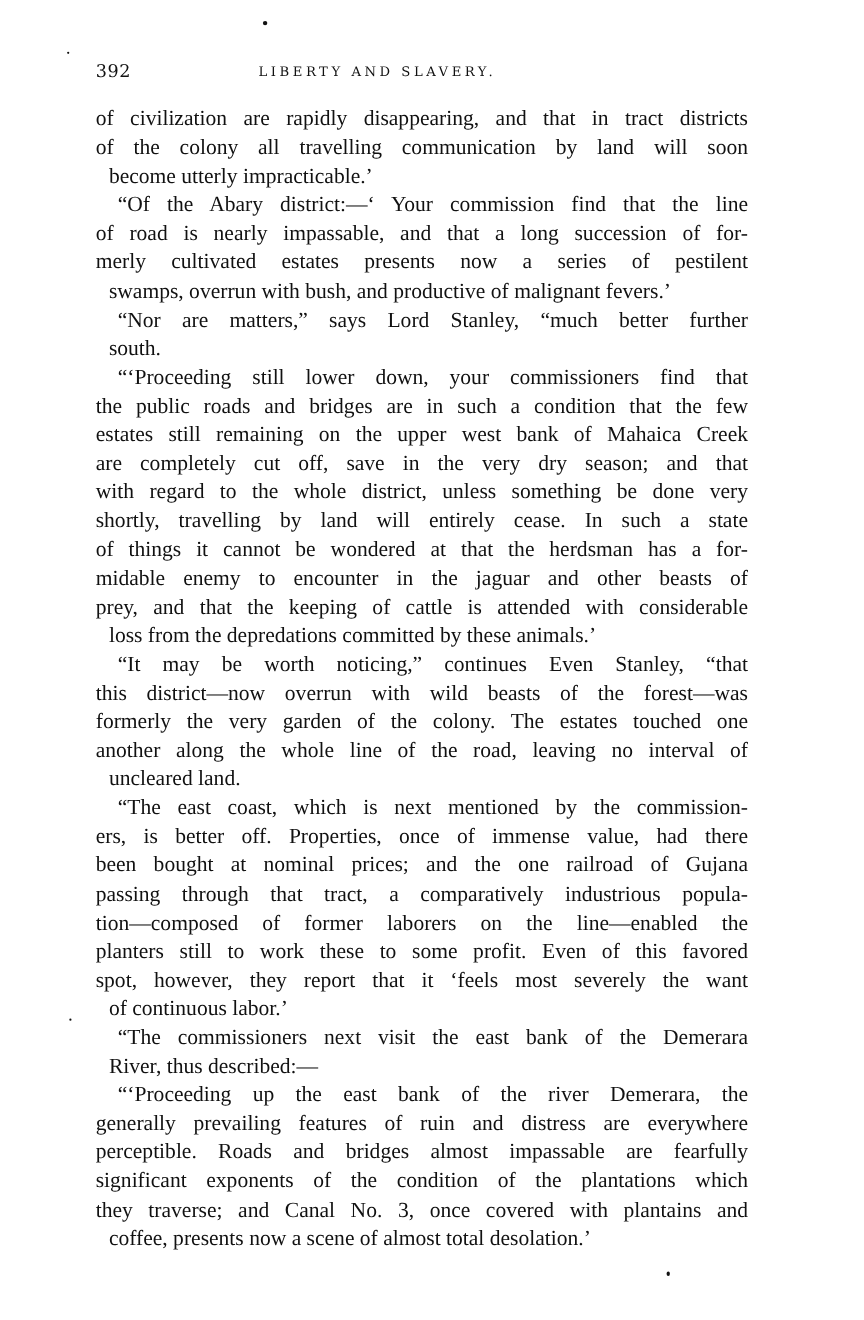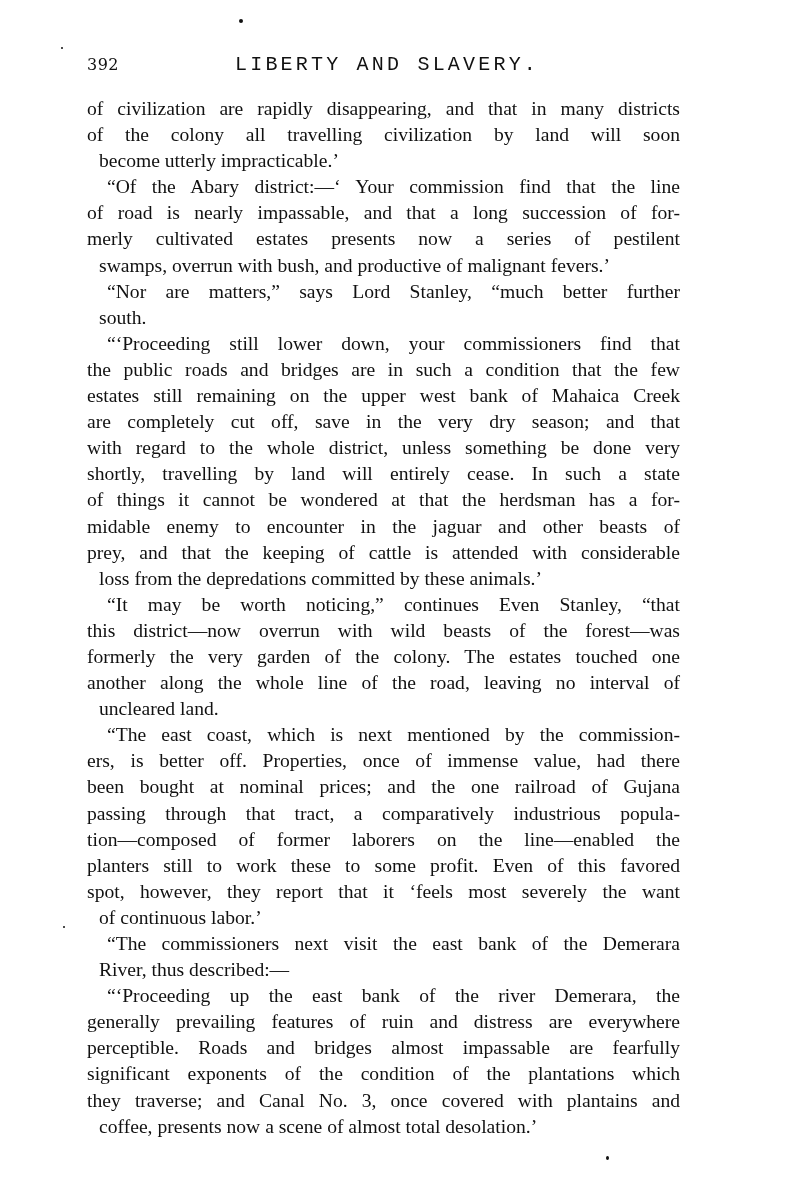--- a/index.html
+++ b/index.html
@@ -31,23 +31,22 @@
       position: absolute;
       left: 0;
       top: 0;
       font-size: 16px;
       letter-spacing: 0.5px;
     }
     .running-title {
       position: absolute;
       left: 148px;
       top: 0;
-      font-size: 20px;
+      font-size: 12px;
       letter-spacing: 3.2px;
-      font-family: Liberation Mono, monospace;
     }
     .body-text {
       margin-top: 18px;
       font-family: "Liberation Serif", "DejaVu Serif", serif;
       font-size: 19.6px;
       line-height: 26.1px;
     }
     .para {
       margin: 0;
       text-align: justify;
@@ -81,22 +80,22 @@
 <div class="speck" style="left:606px;top:1156px;width:3px;height:4px;"></div>
 
 <div class="page">
   <div class="running-head">
     <span class="page-number">392</span>
     <span class="running-title">LIBERTY AND SLAVERY.</span>
   </div>
 
   <div class="body-text" id="body-text">
       <div class="para">
-        <span class="line">of civilization are rapidly disappearing, and that in many districts</span>
-        <span class="line">of the colony all travelling civilization by land will soon</span>
+        <span class="line">of civilization are rapidly disappearing, and that in tract districts</span>
+        <span class="line">of the colony all travelling communication by land will soon</span>
         <span class="line last">become utterly impracticable.’</span>
       </div>
       <div class="para">
         <span class="line indent">“Of the Abary district:—‘ Your commission find that the line</span>
         <span class="line">of road is nearly impassable, and that a long succession of for-</span>
         <span class="line">merly cultivated estates presents now a series of pestilent</span>
         <span class="line last">swamps, overrun with bush, and productive of malignant fevers.’</span>
       </div>
       <div class="para">
         <span class="line indent">“Nor are matters,” says Lord Stanley, “much better further</span>

